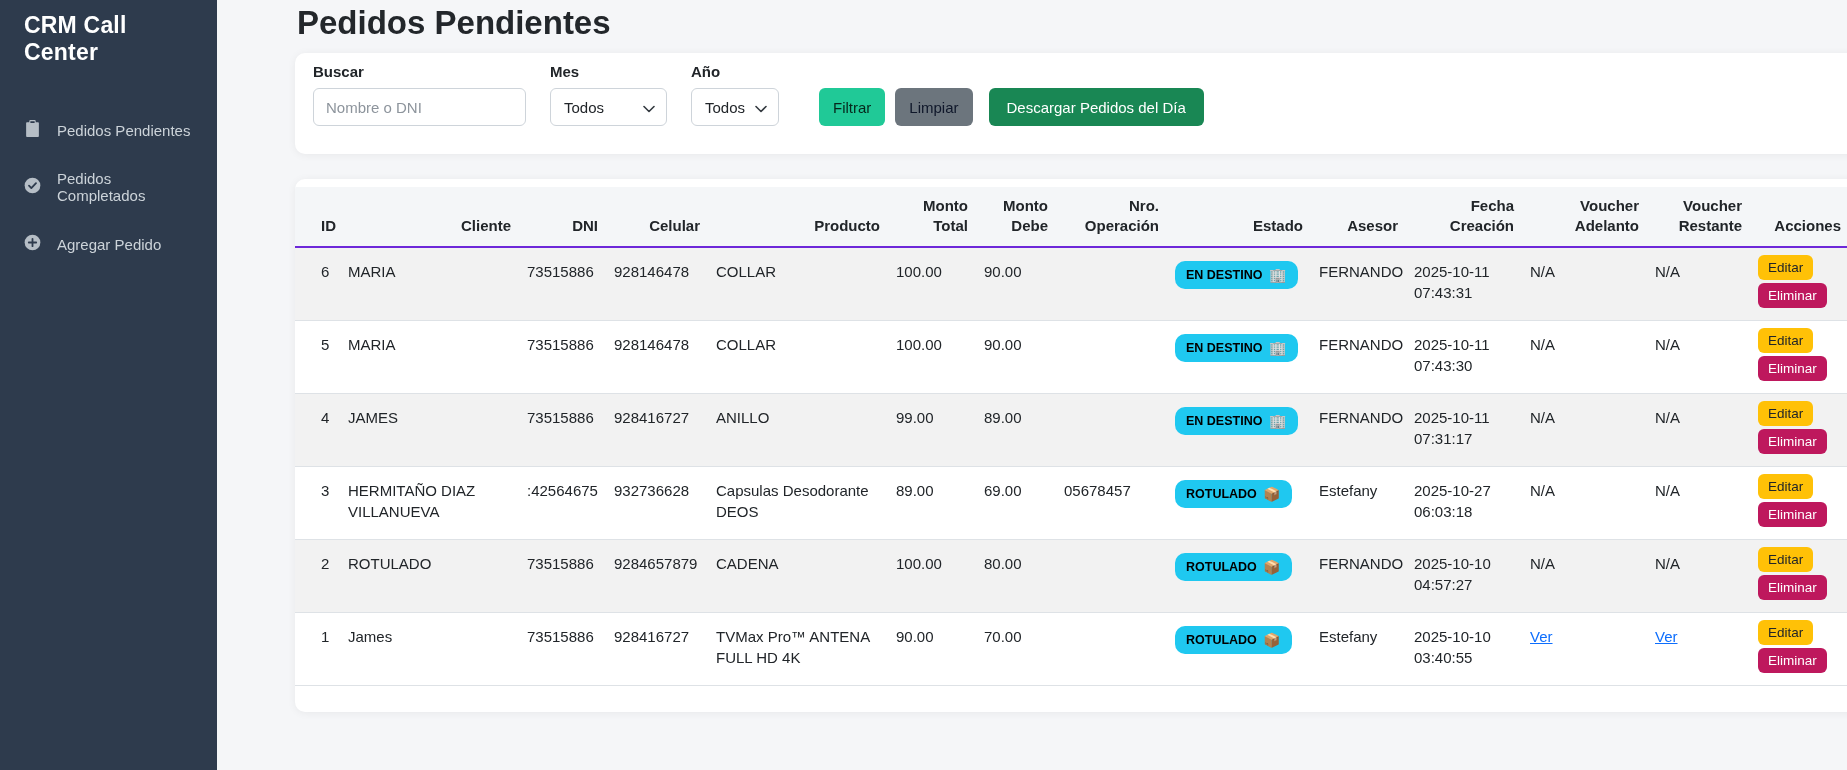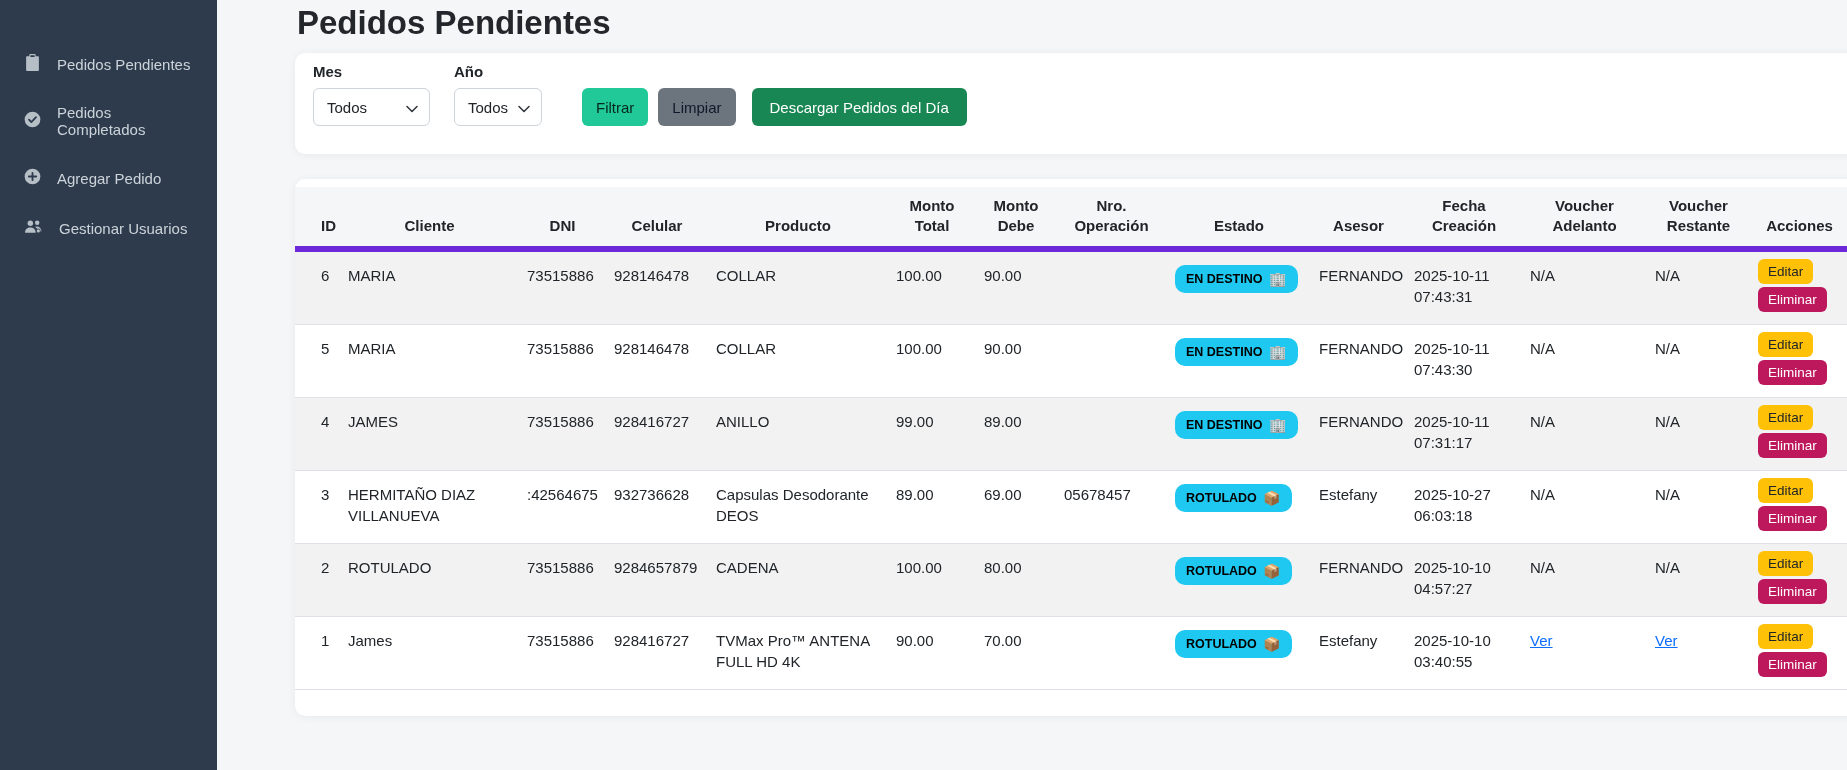--- a/index.html
+++ b/index.html
@@ -34,22 +34,22 @@
   .select-mes { width:117px; }
   .select-ano { width:88px; }
   .btn { height:38px; border:none; border-radius:6px; font-size:15px; font-family:inherit;
          padding:0 14px; cursor:pointer; white-space:nowrap; }
   .btn-filtrar { background:#20c997; color:#06271c; margin-left:16px; }
   .btn-limpiar { background:#6c757d; color:#0f172a; margin-left:-14px; }
   .btn-descargar { background:#198754; color:#fff; font-weight:500; margin-left:-8px; padding:0 18px; }
   
   .table-card { margin-top:25px; padding:8px 0 26px; overflow:hidden; }
   table { border-collapse:collapse; table-layout:fixed; width:1562px; font-size:15px; }
-  thead th { background:#f4f6f8; text-align:center; vertical-align:bottom; font-weight:700;
-             padding:9px 16px 10px 0; line-height:20px; border-bottom:6px solid #6d28d9; }
+  thead th { background:#f4f6f8; text-align:right; vertical-align:bottom; font-weight:700;
+             padding:9px 16px 10px 0; line-height:20px; border-bottom:2px solid #6d28d9; }
   thead th:first-child, tbody td:first-child { padding-left:26px; }
   th:nth-child(1){width:53px} th:nth-child(2){width:179px} th:nth-child(3){width:87px}
   th:nth-child(4){width:102px} th:nth-child(5){width:180px} th:nth-child(6){width:88px}
   th:nth-child(7){width:80px} th:nth-child(8){width:111px} th:nth-child(9){width:144px}
   th:nth-child(10){width:95px} th:nth-child(11){width:116px} th:nth-child(12){width:125px}
   th:nth-child(13){width:103px}
   tbody td { padding:13px 16px 12px 0; border-bottom:1px solid #dee2e6; vertical-align:top; line-height:21px; }
   tr.striped { background:#f2f2f2; }
   .badge { display:inline-flex; align-items:center; gap:7px; background:#1fc8f0; color:#000;
            font-weight:700; font-size:12.5px; padding:7px 11px; border-radius:10px; line-height:1;
@@ -59,20 +59,21 @@
   .cell-actions { padding-top:7px !important; }
   .btn-editar, .btn-eliminar { display:block; border:none; border-radius:6px; font-size:13.5px;
            font-family:inherit; padding:5px 10px; cursor:pointer; }
   .btn-editar { background:#ffc107; color:#212529; margin-bottom:3px; }
   .btn-eliminar { background:#be185d; color:#fff; }
 </style>
 </head>
 <body>
 
 <aside class="sidebar">
+  <div class="sidebar-title">CRM Call Center</div>
   <nav class="nav">
     <div class="nav-item">
       <span>
         <svg width="17" height="17" viewBox="0 0 16 16">
             <path fill="#b6bec6" d="M6 0h4a1 1 0 0 1 1 1v1h2.2c.5 0 .8.4.8.9v12.2c0 .5-.3.9-.8.9H2.8c-.5 0-.8-.4-.8-.9V2.9c0-.5.3-.9.8-.9H5V1a1 1 0 0 1 1-1zm0 1.2v1.6h4V1.2H6zM4.6 6.2h6.8v1.1H4.6V6.2zm0 2.8h6.8v1.1H4.6V9zm0 2.8h4.6v1.1H4.6v-1.1z"></path>
           </svg>
       </span>
       <span>Pedidos Pendientes</span>
     </div>
     <div class="nav-item">
@@ -86,41 +87,31 @@
     </div>
     <div class="nav-item">
       <span>
         <svg width="17" height="17" viewBox="0 0 16 16">
             <circle cx="8" cy="8" r="7.4" fill="#b6bec6"></circle>
             <path d="M8 4.5v7M4.5 8h7" stroke="#2e3b4d" stroke-width="1.7" stroke-linecap="round"></path>
           </svg>
       </span>
       <span>Agregar Pedido</span>
     </div>
-    <div class="nav-item">
-      <span>
-        <svg width="19" height="17" viewBox="0 0 18 16">
-            <g fill="#b6bec6">
-              <circle cx="6" cy="5" r="2.6"></circle>
-              <path d="M1 13.5c0-2.8 2.2-4.6 5-4.6s5 1.8 5 4.6v.5H1v-.5z"></path>
-              <circle cx="12.5" cy="4.4" r="2.1"></circle>
-              <path d="M12.1 8.1c2.4.1 4.4 1.7 4.4 4.2v.4h-3.4c-.2-1.9-1-3.4-2.4-4.3.4-.2.9-.3 1.4-.3z"></path>
-              <circle cx="13.6" cy="12.2" r="1.9" stroke="#2e3b4d" stroke-width=".8"></circle>
-            </g>
-          </svg>
-      </span>
-      <span>Gestionar Usuarios</span>
-    </div>
   </nav>
 </aside>
 
 <main class="main">
   <h1 class="page-title">Pedidos Pendientes</h1>
 
   <section class="card filter-card">
+    <div class="form-group">
+      <label class="form-label">Buscar</label>
+      <input class="text-input" type="text" placeholder="Nombre o DNI" style="">
+    </div>
     <div class="form-group">
       <label class="form-label">Mes</label>
       <div class="select select-mes">
         <span>Todos</span>
         <span>
           <svg width="12" height="8" viewBox="0 0 12 8">
               <path d="M1 1.5l5 5 5-5" stroke="#343a40" stroke-width="1.6" fill="none" stroke-linecap="round" stroke-linejoin="round"></path>
             </svg>
         </span>
       </div>

